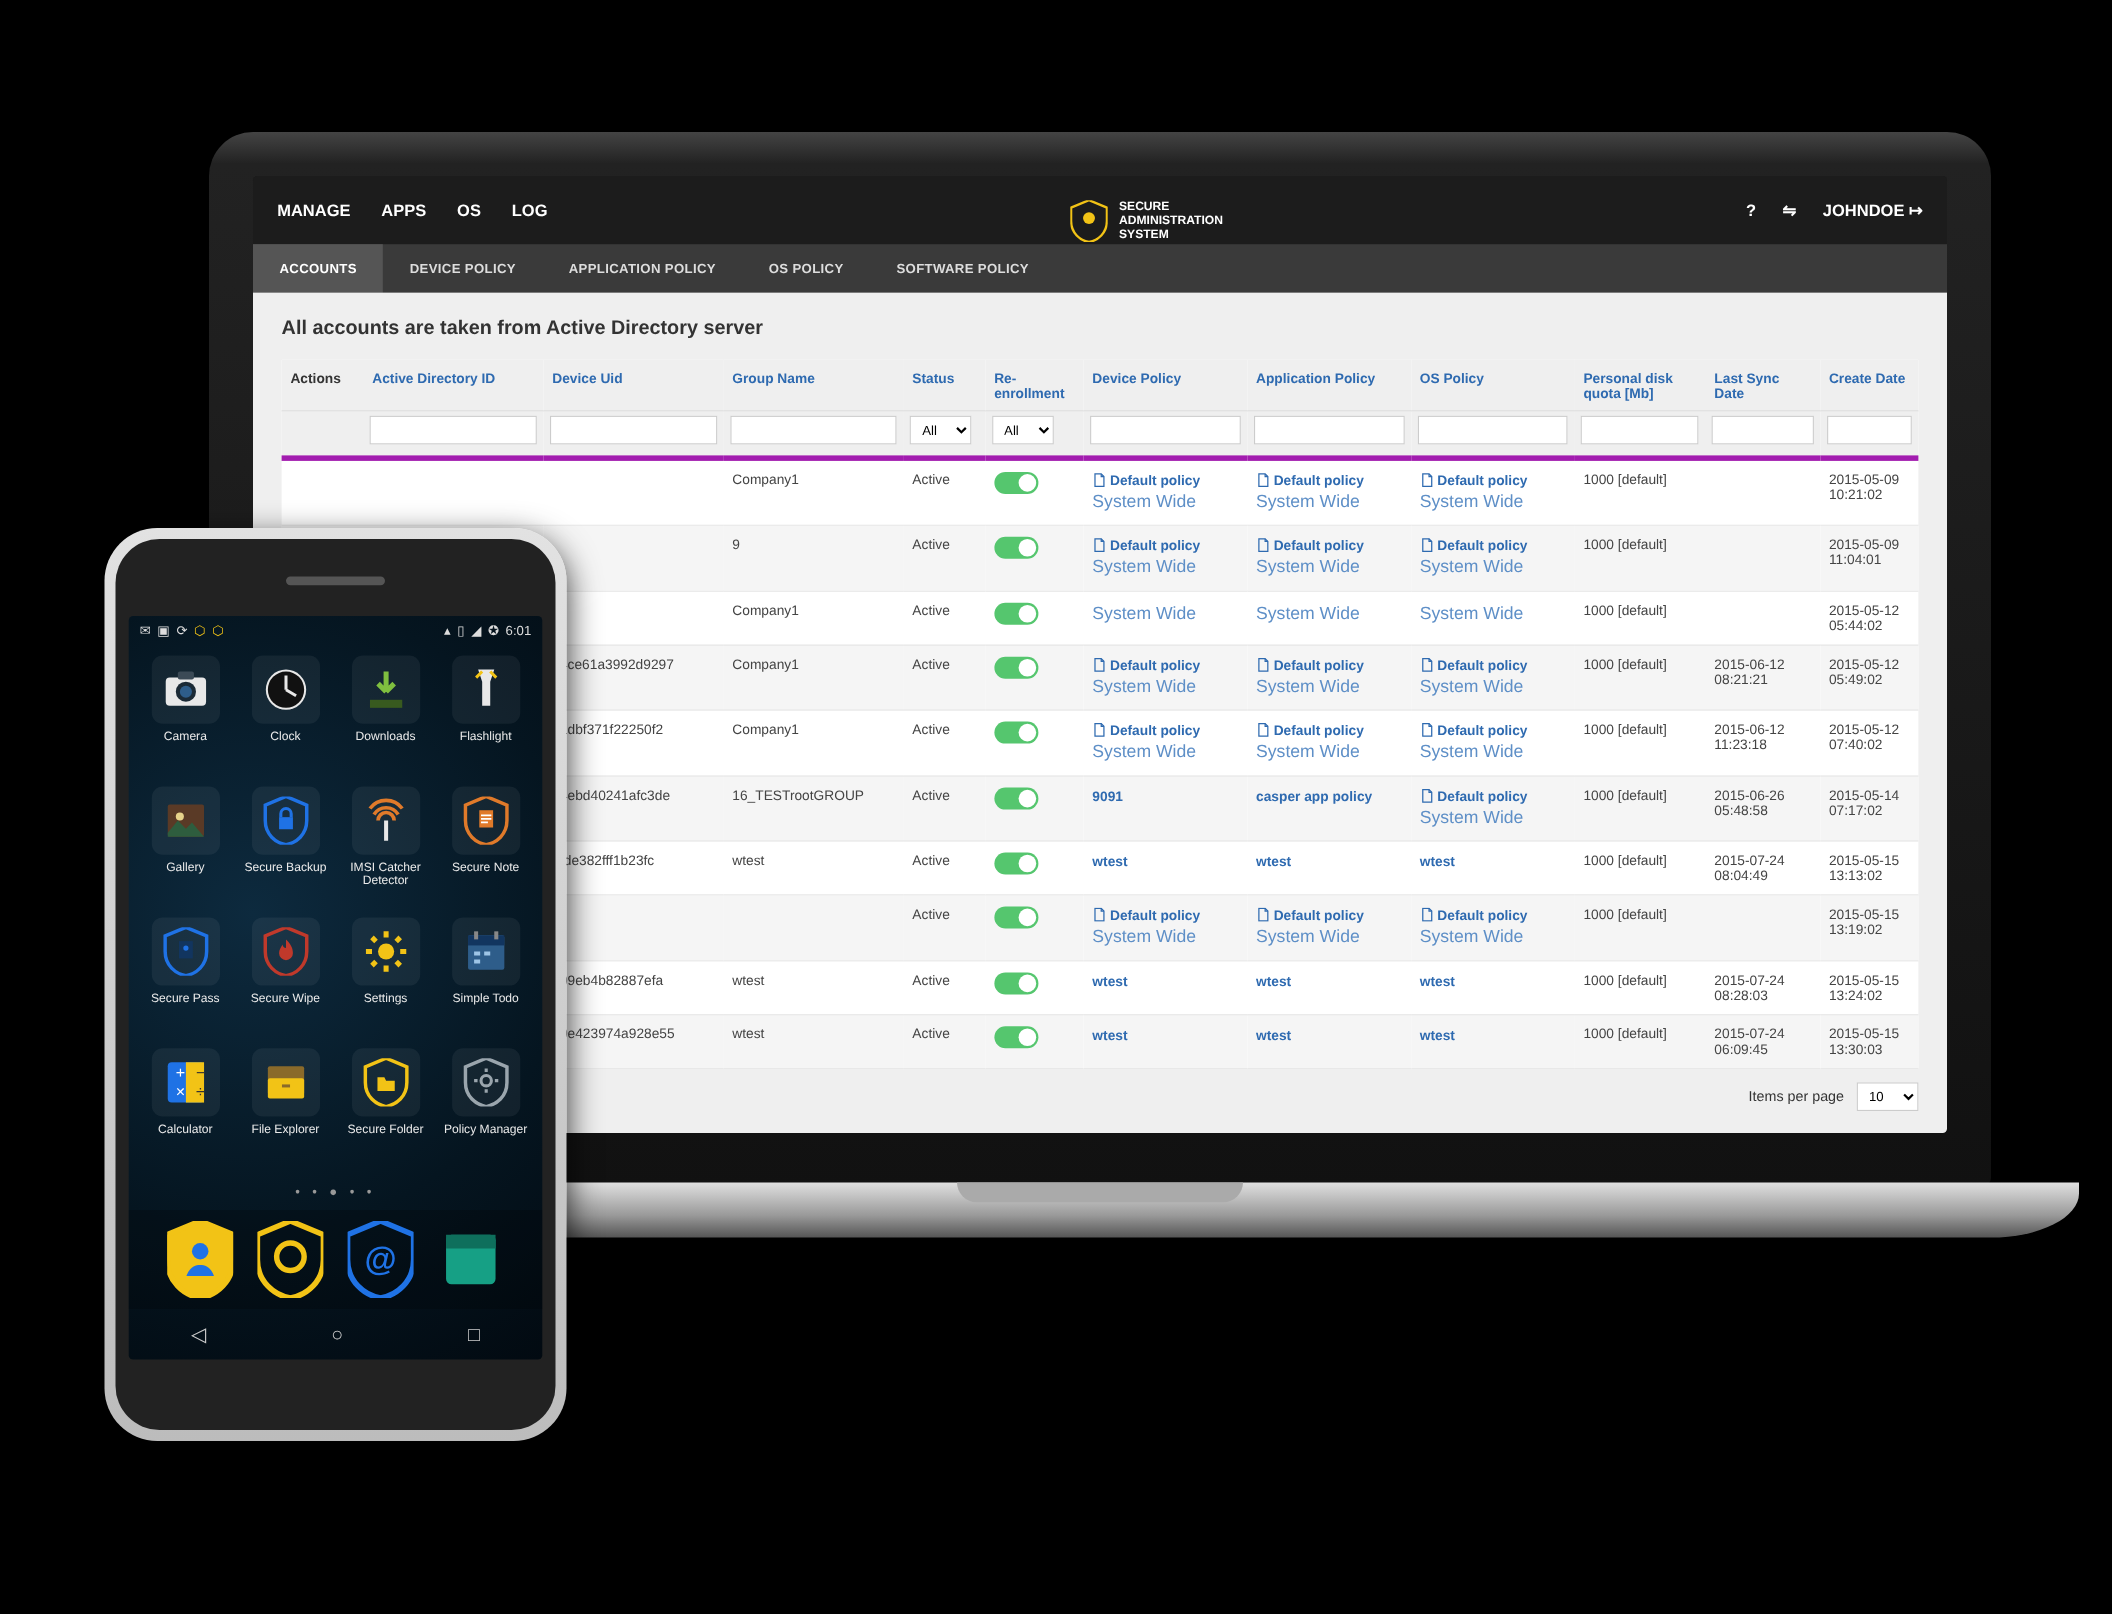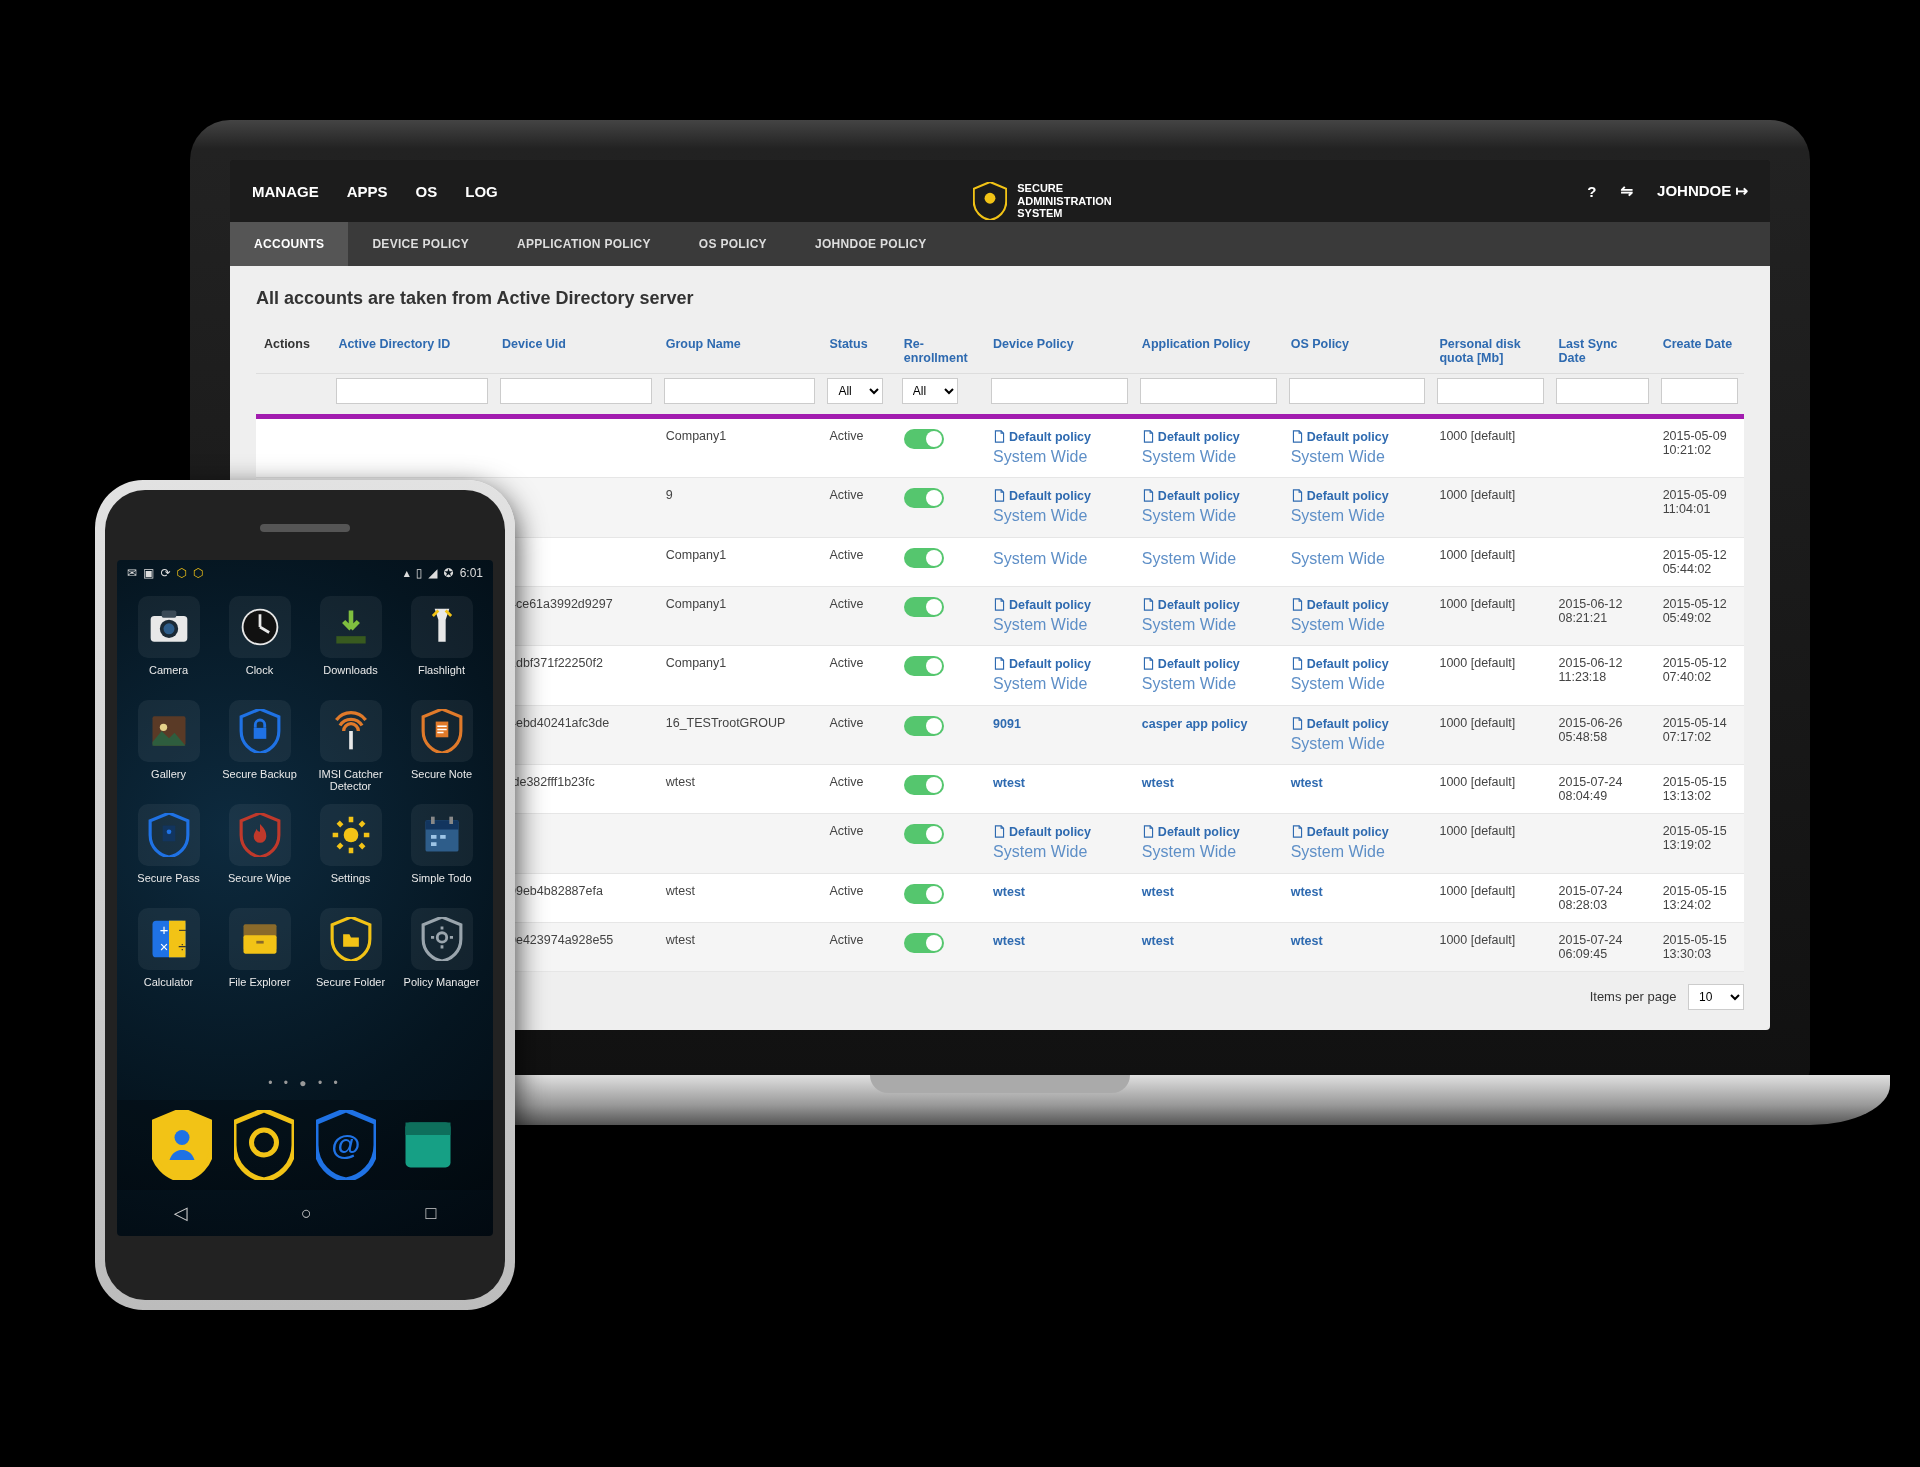--- a/index.html
+++ b/index.html
@@ -191,21 +191,21 @@
   }
   .statusbar{
     height:26px; display:flex;align-items:center;justify-content:space-between;
     padding:0 10px;font-size:12px;color:#ddd;
   }
   .statusbar .sb-l, .statusbar .sb-r{display:flex;gap:6px;align-items:center;}
   .app-grid{
     flex:1; padding:10px 8px 0;
     display:grid; grid-template-columns: repeat(4, 1fr);
     grid-auto-rows: 104px;
-    gap: 0 4px;
+    gap: 15px 4px;
   }
   .app{
     display:flex;flex-direction:column;align-items:center;
     font-size:11px;color:#eaeaea;text-align:center;
   }
   .app .ico{
     width:62px;height:62px;border-radius:10px;
     display:flex;align-items:center;justify-content:center;
     margin-bottom:6px;
     background: rgba(255,255,255,0.06);
@@ -254,21 +254,21 @@
           <span>⇋</span>
           <span><span>JOHNDOE</span> <span>↦</span></span>
         </div>
       </div>
 
       <div class="subtabs">
         <div class="tab active">ACCOUNTS</div>
         <div class="tab">DEVICE POLICY</div>
         <div class="tab">APPLICATION POLICY</div>
         <div class="tab">OS POLICY</div>
-        <div class="tab">JOHNDOE POLICY</div>
+        <div class="tab">SOFTWARE POLICY</div>
       </div>
 
       <div class="content">
         <div class="subtitle">All accounts are taken from Active Directory server</div>
 
         <table class="grid">
           <colgroup>
             <col style="width:5%">
               <col style="width:11%">
               <col style="width:11%">

